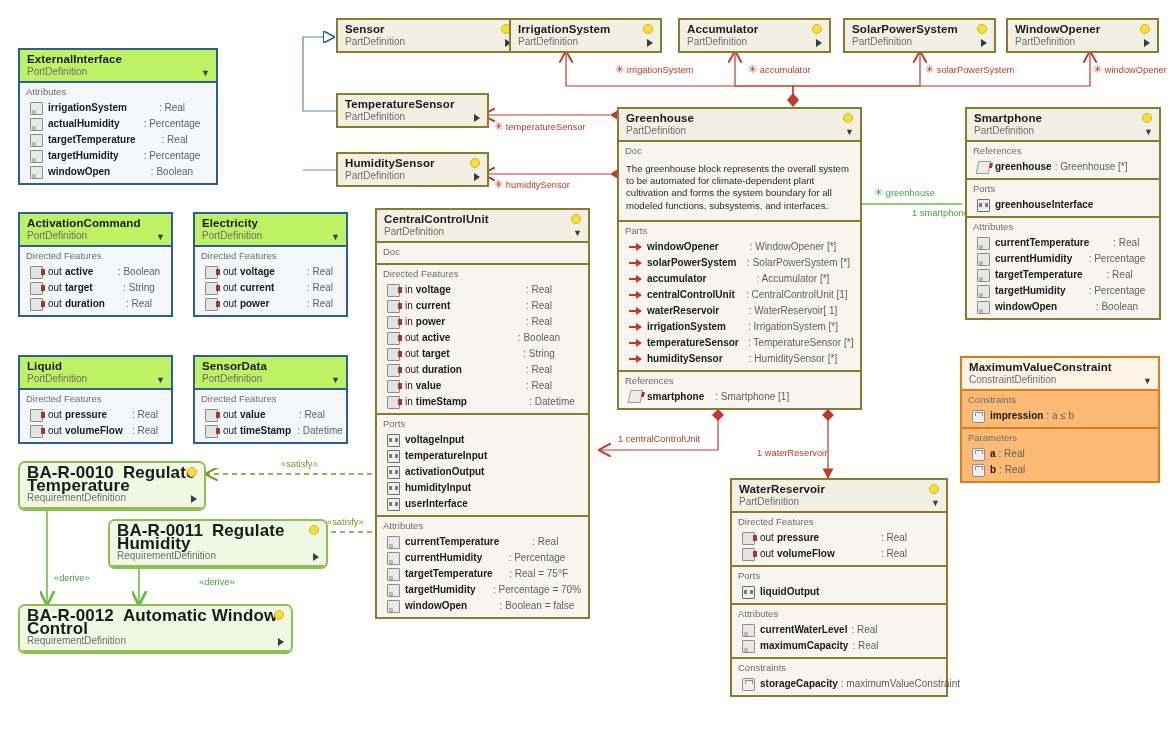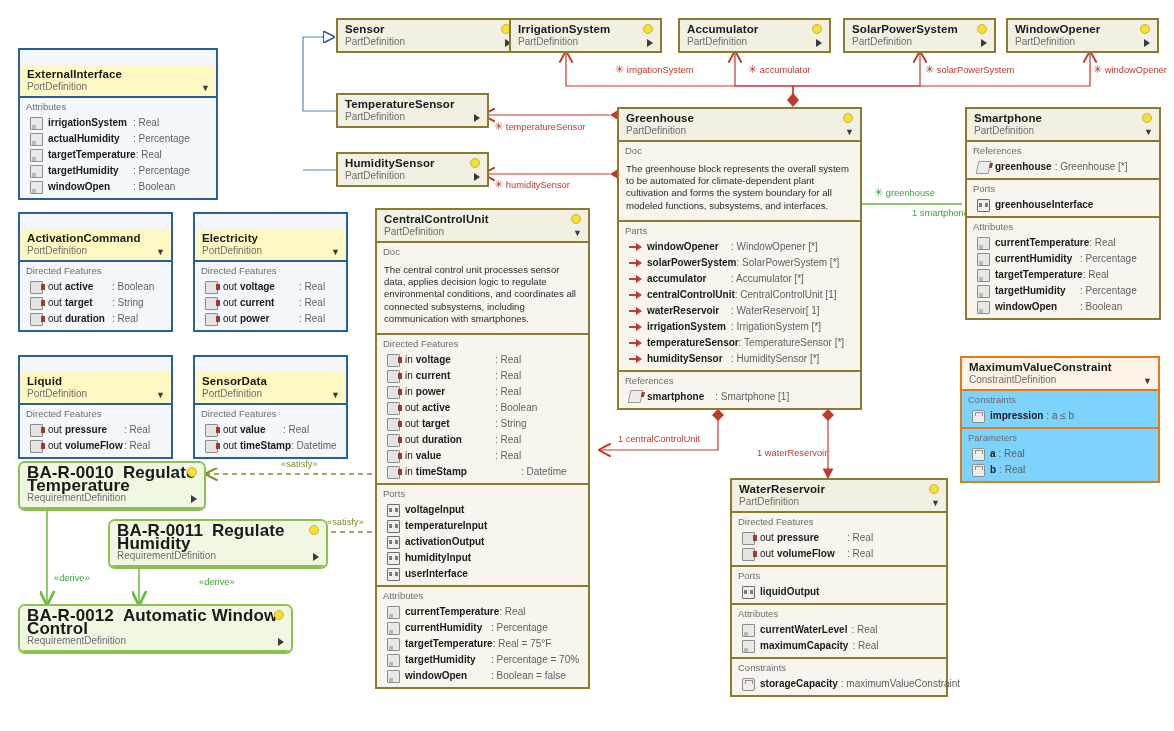--- a/index.html
+++ b/index.html
@@ -9,21 +9,21 @@
   
   .blk{position:absolute;box-sizing:border-box;border:2px solid #8a7b2e;background:#f7f5ee;}
   .blk .hdr{position:relative;padding:3px 6px 3px 7px;background:#f2efe3;border-bottom:2px solid #8a7b2e;}
   .blk .title{font-size:11.5px;font-weight:bold;color:#1a1a1a;letter-spacing:.1px;line-height:13px;}
   .blk .kind{font-size:10px;color:#6d6d6d;line-height:12px;}
   .blk .sec{border-bottom:2px solid #8a7b2e;padding:2px 0 3px 0;}
   .blk .sec:last-child{border-bottom:none;}
   .blk .sectitle{font-size:9.5px;color:#6d6d6d;padding:1px 0 2px 6px;line-height:12px;}
   .row{display:flex;align-items:center;padding:1px 5px 1px 10px;line-height:14px;font-size:10px;white-space:nowrap;}
   .row .nm{font-weight:bold;color:#1a1a1a;}
-  .row .ty{color:#5f5f5f;}
+  .row .ty{color:#5f5f5f;text-align:center;}
   .row .pre{color:#1a1a1a;margin-right:3px;}
   .doc{font-size:9.6px;color:#2b2b2b;line-height:12.2px;padding:4px 8px 5px 7px;}
 
   
   .dot{position:absolute;right:7px;top:4px;width:8px;height:8px;border-radius:50%;background:#f5e03a;border:1px solid #cdb71f;}
   .caret{position:absolute;right:6px;bottom:3px;font-size:9px;color:#3a3a3a;line-height:9px;}
   .tri{position:absolute;right:7px;bottom:4px;width:0;height:0;border-left:6px solid #3a3a3a;border-top:4px solid transparent;border-bottom:4px solid transparent;}
 
   
   .ic{width:11px;height:11px;margin-right:5px;flex:0 0 11px;position:relative;}
@@ -37,23 +37,23 @@
   .ic-ref{border:1px solid #9a9a9a;background:#ececec;border-radius:1px;transform:skewX(-12deg);}
   .ic-ref:after{content:"";position:absolute;right:-3px;top:1px;width:3px;height:5px;background:#a03a2a;}
   .ic-con{border:1px solid #8d8d8d;background:#eeeeee;border-radius:2px;}
   .ic-con:before{content:"";position:absolute;left:2px;top:1px;width:6px;height:3px;border:1px solid #8d8d8d;border-bottom:none;}
   .arw{width:13px;height:11px;margin-right:5px;flex:0 0 13px;position:relative;}
   .arw:before{content:"";position:absolute;left:0;top:4.5px;width:9px;height:2px;background:#c0392b;}
   .arw:after{content:"";position:absolute;left:7px;top:1.5px;width:0;height:0;border-left:6px solid #c0392b;border-top:4px solid transparent;border-bottom:4px solid transparent;}
 
   
   .blue{border-color:#2c5f96;background:#f4f7fb;}
-  .blue .hdr{background:#fef9c3;border-bottom-color:#2c5f96;margin-top:15px;}
+  .blue .hdr{background:#bef264;border-bottom-color:#2c5f96;}
   .blue .sec{border-bottom-color:#2c5f96;}
-  .orange{border-color:#e07b18;background:#7dd3fc;}
+  .orange{border-color:#e07b18;background:#fdba74;}
   .orange .hdr{background:#fdf3e6;border-bottom-color:#e07b18;}
   .orange .sec{border-bottom-color:#e07b18;}
   .green{border:2px solid #8cc152;background:#f4faec;border-radius:7px;overflow:hidden;}
   .green .hdr{background:#f0f8e4;border-bottom:2px solid #8cc152;}
   .green .title{font-size:17px;}
   .reqid{font-weight:bold;color:#1a1a1a;margin-right:9px;}
 
   
   svg.edges{position:absolute;left:0;top:0;width:1174px;height:731px;pointer-events:none;}
   .lbl{position:absolute;font-size:9.3px;white-space:nowrap;line-height:10px;}
@@ -364,21 +364,20 @@
 
   <div class="blk" style="left:375px;top:208px;width:215px;">
     <div class="hdr">
       <div class="title">CentralControlUnit</div>
       <div class="kind">PartDefinition</div>
       <div class="dot"></div>
       <div class="caret">▼</div>
     </div>
     <div class="sec">
       <div class="sectitle">Doc</div>
-      <div class="doc">The central control unit processes sensor data, applies decision logic to regulate environmental conditions, and coordinates all connected subsystems, including communication with smartphones.</div>
     </div>
     <div class="sec">
       <div class="sectitle">Directed Features</div>
       <div class="row">
           <span class="ic ic-feat"></span>
           <span class="pre">in</span>
           <span class="nm">voltage</span>
           <span style="flex:1"></span>
           <span class="ty" style="min-width:88px">: Real</span>
         </div>

